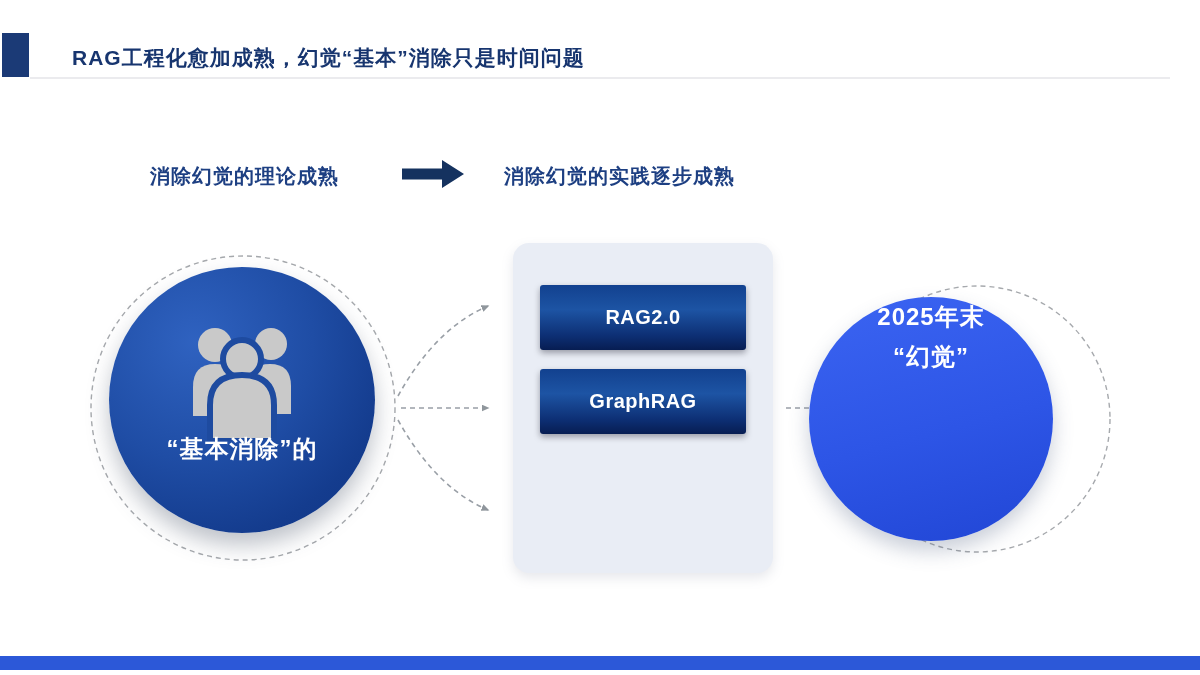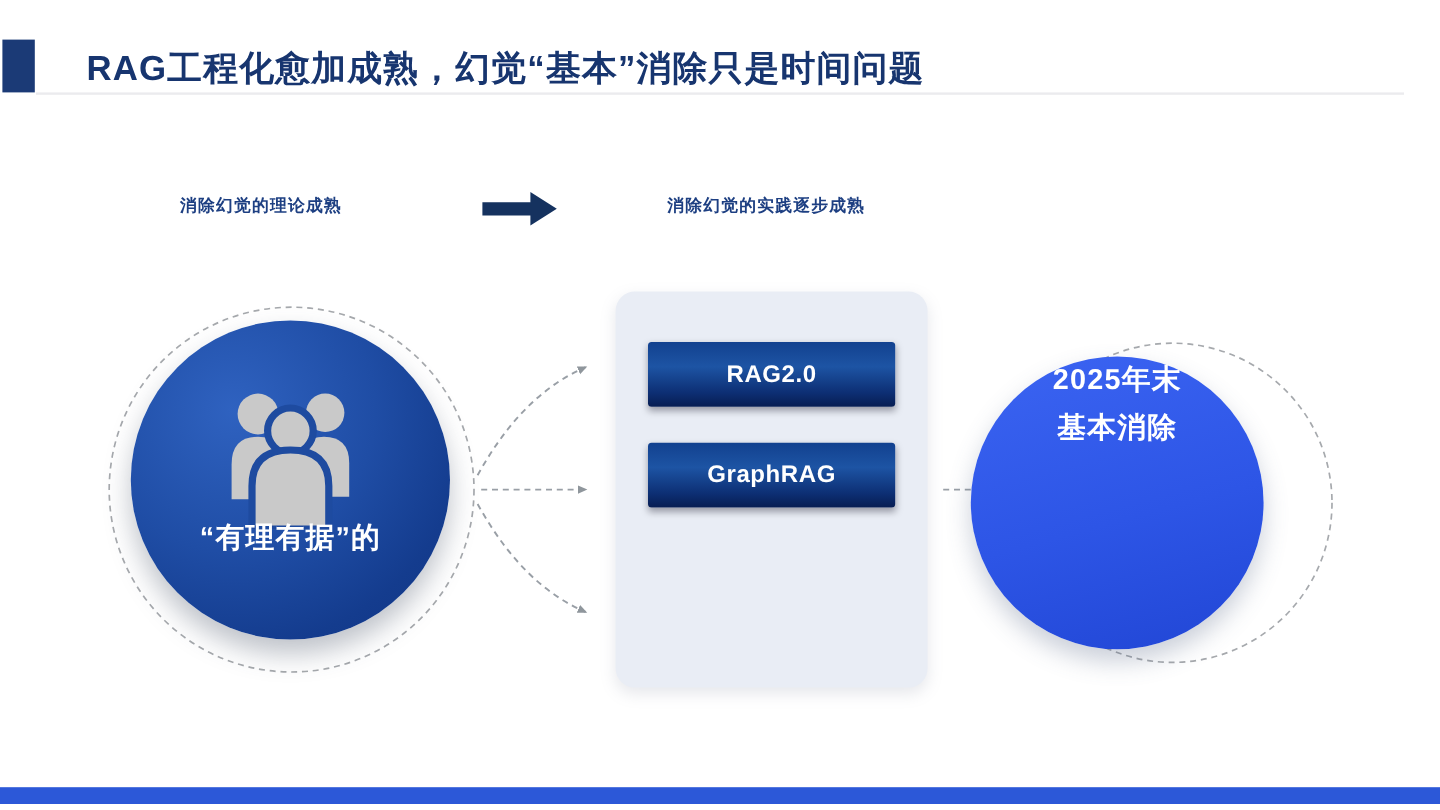--- a/index.html
+++ b/index.html
@@ -6,28 +6,28 @@
   .slide{
     position:relative;width:1200px;height:675px;background:#ffffff;overflow:hidden;
     font-family:"Liberation Sans","DejaVu Sans",sans-serif;
   }
   .abs{position:absolute;}
 
   
   .title-square{left:2px;top:33px;width:27px;height:44px;background:#1b3a76;}
   .page-title{
     left:72px;top:36px;width:1000px;height:44px;line-height:44px;
-    color:#17356f;font-size:29px;font-weight:bold;letter-spacing:1px;white-space:nowrap;
+    color:#17356f;font-size:21px;font-weight:bold;letter-spacing:1px;white-space:nowrap;
   }
   .title-divider{left:30px;top:77px;width:1140px;height:2px;background:#ebebee;}
 
   
-  .flow-label{color:#1d3f82;font-size:14px;font-weight:bold;letter-spacing:1px;white-space:nowrap;}
+  .flow-label{color:#1d3f82;font-size:20px;font-weight:bold;letter-spacing:1px;white-space:nowrap;}
   .label-left{left:150px;top:163px;}
-  .label-right{left:556px;top:163px;}
+  .label-right{left:504px;top:163px;}
 
   
   .overlay{left:0;top:0;width:1200px;height:675px;pointer-events:none;}
 
   
   .left-circle{
     left:109px;top:267px;width:266px;height:266px;border-radius:50%;
     background:radial-gradient(circle at 32% 28%, #2f62c0 0%, #1f4da5 45%, #143c8e 75%, #0f3484 100%);
     box-shadow:0 12px 22px rgba(70,80,100,.35);
   }
@@ -36,21 +36,21 @@
     left:0;right:0;top:166px;text-align:center;color:#ffffff;
     font-size:24px;font-weight:bold;line-height:31px;letter-spacing:1px;
   }
 
   
   .methods-panel{
     left:513px;top:243px;width:260px;height:330px;border-radius:16px;
     background:#e9edf5;box-shadow:0 5px 12px rgba(120,130,150,.18);
   }
   .method-button{
-    left:27px;width:206px;height:54px;border-radius:3px;
+    left:27px;width:206px;height:65px;border-radius:3px;
     background:linear-gradient(180deg,#12418f 0%,#1d54a4 38%,#0d2f74 78%,#071d52 100%);
     box-shadow:0 3px 6px rgba(0,0,20,.35);
     color:#ffffff;font-size:20px;font-weight:bold;letter-spacing:.5px;
     display:flex;align-items:center;justify-content:center;
   }
   .mb-1{top:42px;} .mb-2{top:126px;} .mb-3{top:226px;}
 
   
   .right-circle{
     left:809px;top:297px;width:244px;height:244px;border-radius:50%;
@@ -102,31 +102,31 @@
       <g fill="#c9c9c9">
         <circle cx="36" cy="24" r="17"></circle>
         <circle cx="92" cy="23" r="16"></circle>
         <path d="M14,95 V66 q0,-23 22,-23 q22,0 22,23 V95 Z"></path>
         <path d="M70,93 V65 q0,-22 21,-22 q21,0 21,22 V93 Z"></path>
         <circle cx="63" cy="38" r="19" stroke="#1e4ba0" stroke-width="6"></circle>
         <path d="M31,120 V84 q0,-30 32,-30 q32,0 32,30 V120 Z" stroke="#1e4ba0" stroke-width="6"></path>
       </g>
     </svg>
     <div class="abs left-circle-text">
-      <div>“有理有据”的</div>
+      <div>“基本消除”的</div>
     </div>
   </div>
 
   <div class="abs methods-panel">
     <div class="abs method-button mb-1">RAG2.0</div>
     <div class="abs method-button mb-2">GraphRAG</div>
   </div>
 
   <div class="abs right-circle">
     <div class="right-circle-text">
       <div>2025年末</div>
-      <div>基本消除</div>
+      <div>“幻觉”</div>
     </div>
   </div>
 
   <div class="abs footer-bar"></div>
 
 </div>
 
 </body></html>

